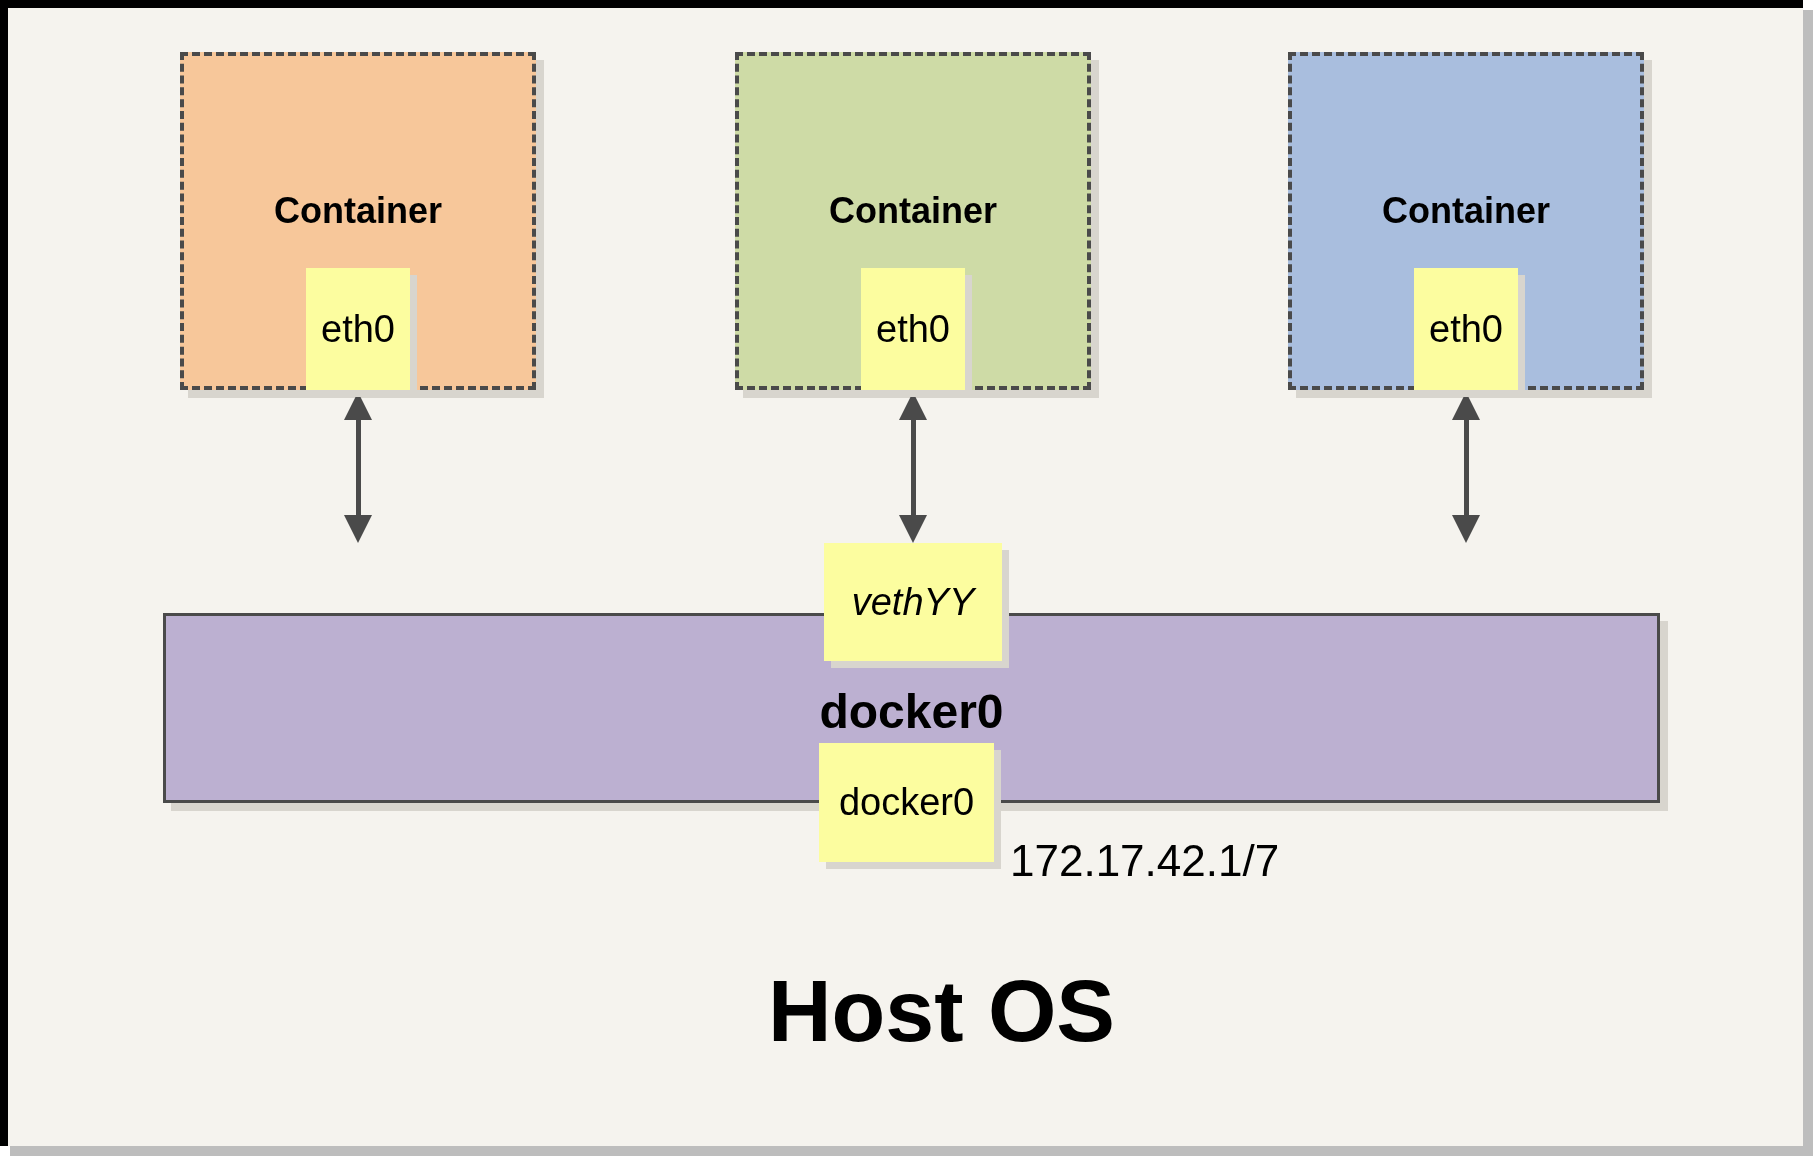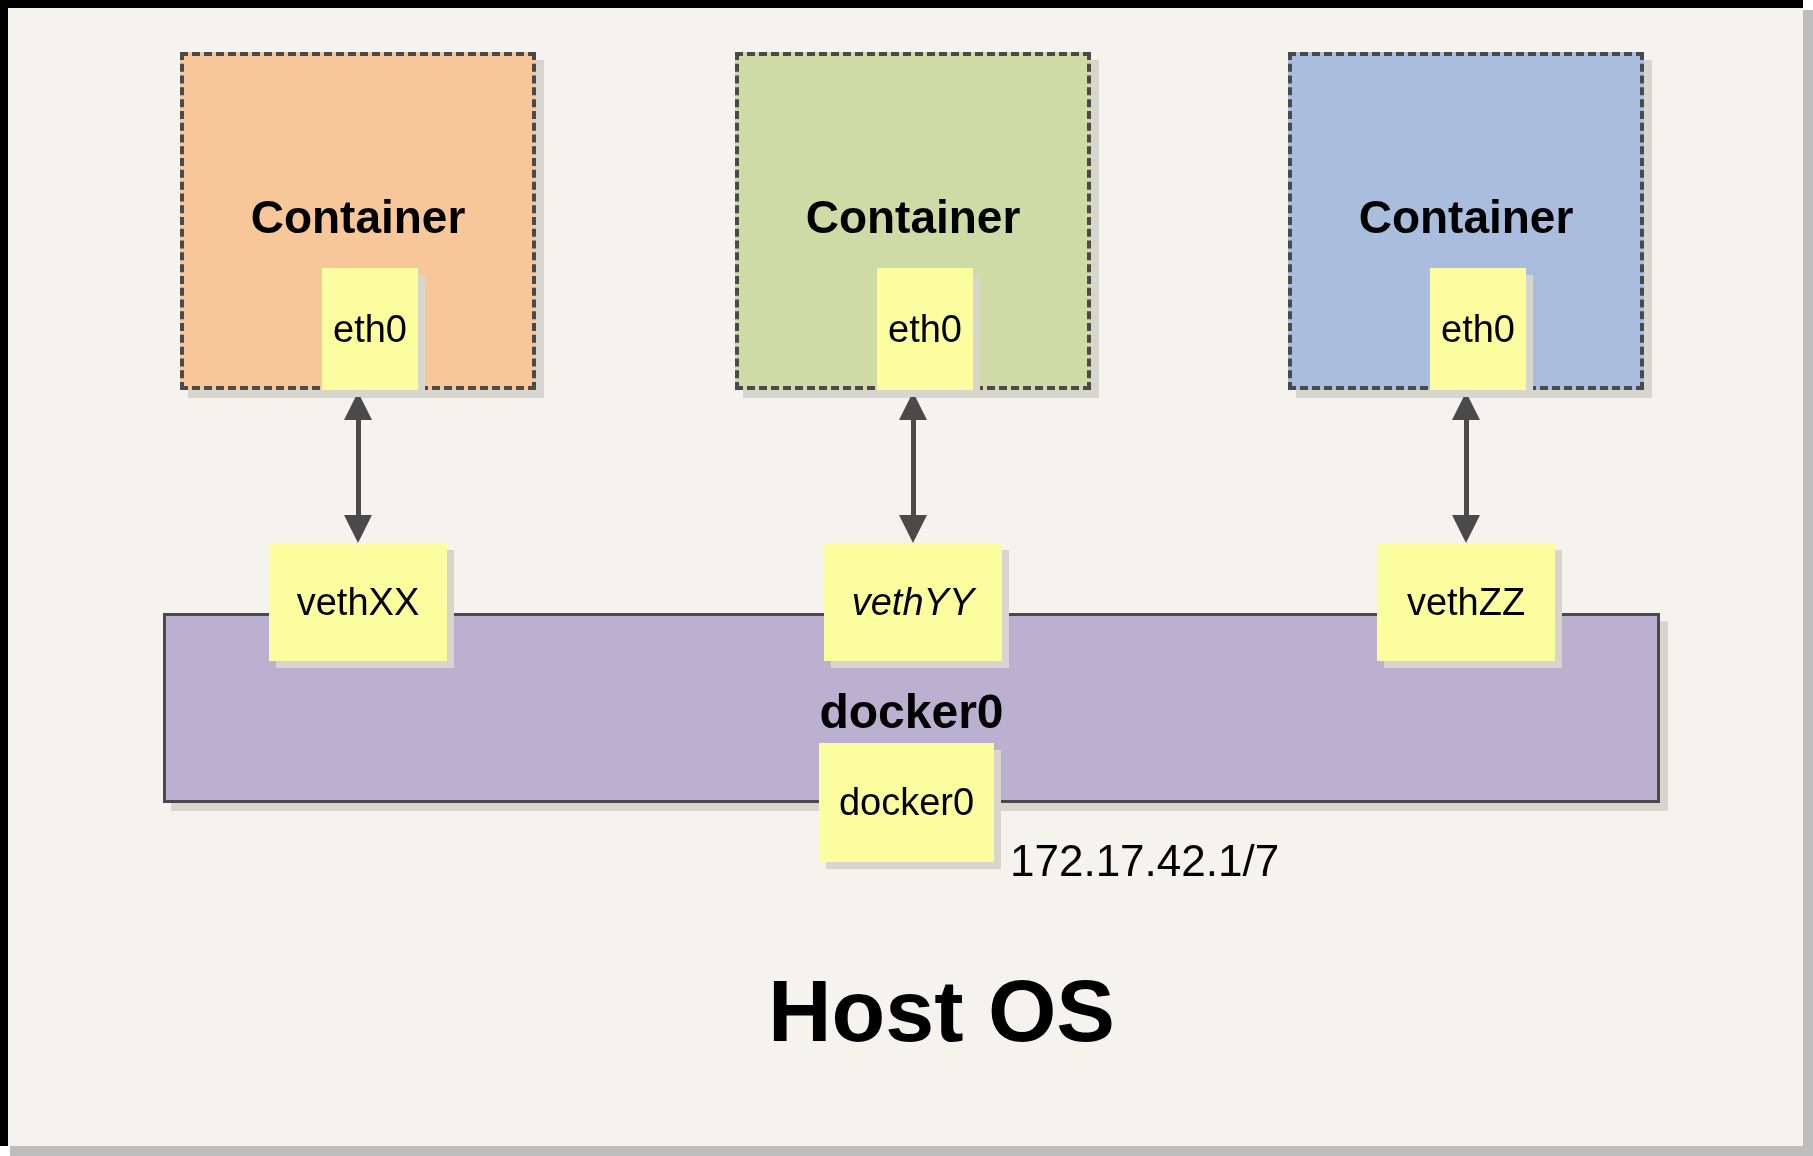--- a/index.html
+++ b/index.html
@@ -10,28 +10,28 @@
          box-sizing:border-box;border-top:8px solid #000;border-left:8px solid #000;
          background:#F5F3EE;box-shadow:10px 10px 0 0 #BDBDBD;}
 
   
   .container-box{position:absolute;top:44px;width:356px;height:338px;
                  box-sizing:border-box;border:4px dashed #4A4A4A;
                  box-shadow:8px 8px 0 0 #D8D5CE;}
   .c1{left:172px;} .c2{left:727px;} .c3{left:1280px;}
 
   .container-title{position:absolute;left:0;top:134px;width:100%;
-                   text-align:center;font-size:46px;font-weight:bold;}
+                   text-align:center;font-size:36px;font-weight:bold;}
 
   .note{background:#FCFD9F;box-shadow:7px 7px 0 0 #D8D5CE;
         display:flex;align-items:center;justify-content:center;
         font-size:38px;position:absolute;z-index:5;}
 
   .eth-box{left:50%;bottom:-4px;transform:translateX(-50%);
-           width:96px;height:122px;margin-left:12px;}
+           width:104px;height:122px;}
 
   .veth-box{top:535px;width:178px;height:118px;}
   .v1{left:261px;} .v2{left:816px;font-style:italic;} .v3{left:1369px;}
 
   .arrow{position:absolute;top:384px;width:28px;height:151px;z-index:2;}
   .a1{left:336px;} .a2{left:891px;} .a3{left:1444px;}
   .arrow .head-up{position:absolute;top:0;left:0;width:0;height:0;
       border-left:14px solid transparent;border-right:14px solid transparent;
       border-bottom:28px solid #4A4A4A;}
   .arrow .head-down{position:absolute;bottom:0;left:0;width:0;height:0;
@@ -89,28 +89,22 @@
   </div>
   <div class="arrow a3">
     <div class="head-up"></div>
     <div class="shaft"></div>
     <div class="head-down"></div>
   </div>
 
   <div class="bridge-bar" style="background: rgb(188, 176, 209);"></div>
   <div class="bridge-label">docker0</div>
 
-  <div class="note veth-box v1">
-    <span>vethXX</span>
-  </div>
   <div class="note veth-box v2">
     <span>vethYY</span>
-  </div>
-  <div class="note veth-box v3">
-    <span>vethZZ</span>
   </div>
 
   <div class="note bridge-if-box">
     <span>docker0</span>
   </div>
   <div class="bridge-ip">172.17.42.1/7</div>
 
   <div class="host-label">Host OS</div>
 
 </div>

